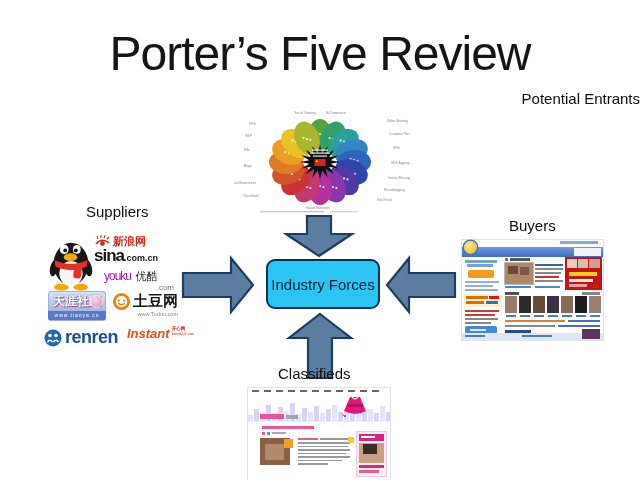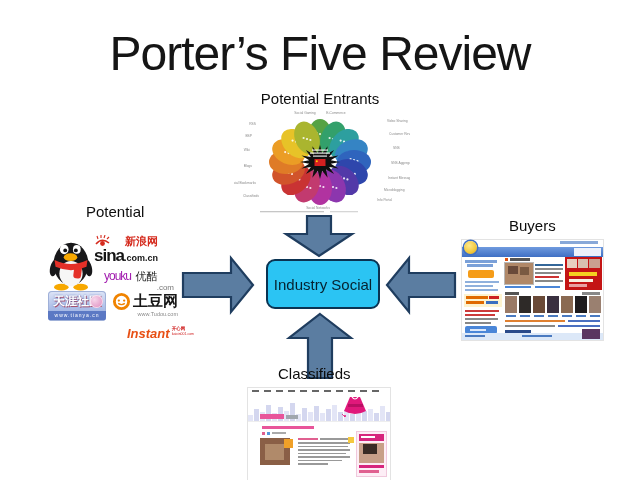--- a/index.html
+++ b/index.html
@@ -1,32 +1,32 @@
 <!DOCTYPE html>
 <html><head>
 <meta charset="utf-8">
 <style>
   html,body{margin:0;padding:0;background:#fff;}
   .slide{position:relative;width:640px;height:480px;background:#fff;overflow:hidden;
          font-family:"Liberation Sans",sans-serif;color:#111;}
   .title{position:absolute;left:0;right:0;top:29px;text-align:center;
          font-size:48px;letter-spacing:-1px;font-weight:400;color:#151515;line-height:1.05;}
   .lbl{position:absolute;font-size:15px;color:#0d0d0d;z-index:4;letter-spacing:0;}
-  .lbl-top{left:0;right:0;top:90px;text-align:center;}
+  .lbl-top{left:0;right:0;top:90px;text-align:right;}
   .lbl-suppliers{left:86px;top:203px;}
   .lbl-buyers{left:509px;top:217px;}
   .lbl-subs{left:278px;top:365px;}
   .flower{position:absolute;left:234px;top:108px;width:176px;height:106px;z-index:1;}
   .arrows{position:absolute;left:0;top:0;width:640px;height:480px;z-index:2;pointer-events:none;}
   .rival{position:absolute;left:266px;top:259px;width:110px;height:46px;z-index:3;
          border-radius:9px;display:flex;align-items:center;justify-content:center;
          font-size:15px;color:#06222f;}
   
   .logo{position:absolute;z-index:1;}
-  .sina-row1{display:flex;align-items:flex-start;gap:14px;height:13px;}
+  .sina-row1{display:flex;align-items:flex-start;gap:2px;height:13px;}
   .sina-cn{color:#d52b1e;font-weight:bold;font-size:11px;line-height:12px;}
   .sina-row2{font-weight:800;font-size:17px;line-height:15px;color:#141414;letter-spacing:-1px;}
   .sina-suffix{font-size:9px;font-weight:700;letter-spacing:0;}
   .youku-brand{color:#a21caf;font-weight:400;font-size:12px;letter-spacing:-1px;line-height:15px;}
   .youku-cn{color:#1a1a1a;font-weight:normal;font-size:11px;}
   .youku-suffix{display:block;text-align:right;color:#777;font-size:8px;line-height:8px;}
   .tianya{width:58px;height:30px;border-radius:4px;overflow:hidden;
           background:linear-gradient(#dfe6f7 0%,#aebfe8 55%,#8ca4dd 100%);
           box-shadow:0 0 0 1px #9fb0d8 inset;}
   .tianya-cn{display:block;text-align:center;font-size:12px;font-weight:bold;color:#fff;
@@ -167,21 +167,21 @@
       <rect x="96" y="103" width="28" height="1.3" fill="#d6d6d6"></rect>
     </svg>
 
   <svg class="arrows" viewBox="0 0 640 480">
     <polygon class="force-arrow" points="307,216 331,216 331,234 352,234 319,256 286,234 307,234" fill="#5b7da1" stroke="#1f3d5f" stroke-width="2.2"></polygon>
     <polygon class="force-arrow" points="183,273 231,273 231,258 253,285 231,312 231,297 183,297" fill="#5b7da1" stroke="#1f3d5f" stroke-width="2.2"></polygon>
     <polygon class="force-arrow" points="455,273 409,273 409,258 387,285 409,312 409,297 455,297" fill="#5b7da1" stroke="#1f3d5f" stroke-width="2.2"></polygon>
     <polygon class="force-arrow" points="320,314 351,338 332,338 332,378 308,378 308,338 289,338" fill="#5b7da1" stroke="#1f3d5f" stroke-width="2.2"></polygon>
   </svg>
 
-  <div class="lbl lbl-suppliers">Potential</div>
+  <div class="lbl lbl-suppliers">Suppliers</div>
 
   <svg class="logo" style="left:49px;top:232px" width="44" height="60" viewBox="0 0 44 62">
     <ellipse cx="4.5" cy="37" rx="4" ry="9" fill="#18181a" transform="rotate(14 4.5 37)"></ellipse>
     <ellipse cx="39.5" cy="37" rx="4" ry="9" fill="#18181a" transform="rotate(-14 39.5 37)"></ellipse>
     <ellipse cx="12" cy="57" rx="7.5" ry="3.5" fill="#f7a800"></ellipse>
     <ellipse cx="32" cy="57" rx="7.5" ry="3.5" fill="#f7a800"></ellipse>
     <ellipse cx="22" cy="33" rx="18" ry="22" fill="#18181a"></ellipse>
     <ellipse cx="22" cy="43" rx="12" ry="13" fill="#f6f6f6"></ellipse>
     <ellipse cx="15" cy="18" rx="4.5" ry="5" fill="#fff"></ellipse>
     <ellipse cx="28" cy="18" rx="4" ry="4.5" fill="#fff"></ellipse>
@@ -222,30 +222,40 @@
         <circle cx="10" cy="10" r="7.5" fill="#fff" stroke="#f08300" stroke-width="3"></circle>
         <circle cx="7.2" cy="9" r="1.2" fill="#f08300"></circle>
         <circle cx="12.8" cy="9" r="1.2" fill="#f08300"></circle>
         <path d="M6.5,12 Q10,14.5 13.5,12" stroke="#f08300" stroke-width="1.4" fill="none"></path>
       </svg>
       <span class="tudou-cn">土豆网</span>
     </div>
     <span class="tudou-url">www.Tudou.com</span>
   </div>
 
+  <div class="logo renren" style="left:44px;top:327px">
+    <svg width="18" height="18" viewBox="0 0 18 18">
+      <circle cx="9" cy="9" r="8.5" fill="#2566b0"></circle>
+      <circle cx="6" cy="6.5" r="1.8" fill="#fff"></circle>
+      <circle cx="12" cy="6.5" r="1.8" fill="#fff"></circle>
+      <path d="M3.5,13 Q6,9.5 8.5,13" stroke="#fff" stroke-width="1.6" fill="none"></path>
+      <path d="M9.5,13 Q12,9.5 14.5,13" stroke="#fff" stroke-width="1.6" fill="none"></path>
+    </svg>
+    <span class="renren-brand">renren</span>
+  </div>
 
   <div class="logo kaixin" style="left:127px;top:326px">
     <span class="kaixin-brand">Instant</span>
     <span class="kaixin-cnwrap">
       <span class="kaixin-cn">开心网</span>
       <span class="kaixin-url">kaixin001.com</span>
     </span>
   </div>
 
-  <div class="rival" id="rival-box" style="background: rgb(43, 196, 243); border: 2.5px solid rgb(10, 51, 82);">Industry Social</div>
+  <div class="rival" id="rival-box" style="background: rgb(43, 196, 243); border: 2.5px solid rgb(10, 51, 82);">Industry Forces</div>
 
   <div class="lbl lbl-buyers">Buyers</div>
 
   <div class="mock buyers-mock" id="buyers-mock">
     <div class="bnav"></div>
     <div class="bnav-chip"></div>
     <div class="blogo"></div>
     <div class="bphoto"></div>
     <div class="bbanner" id="bbanner">
         <div class="d" style="left: 2px; top: 2px; width: 10px; height: 9px; background: rgb(232, 208, 192); border-radius: 0px;"></div>

